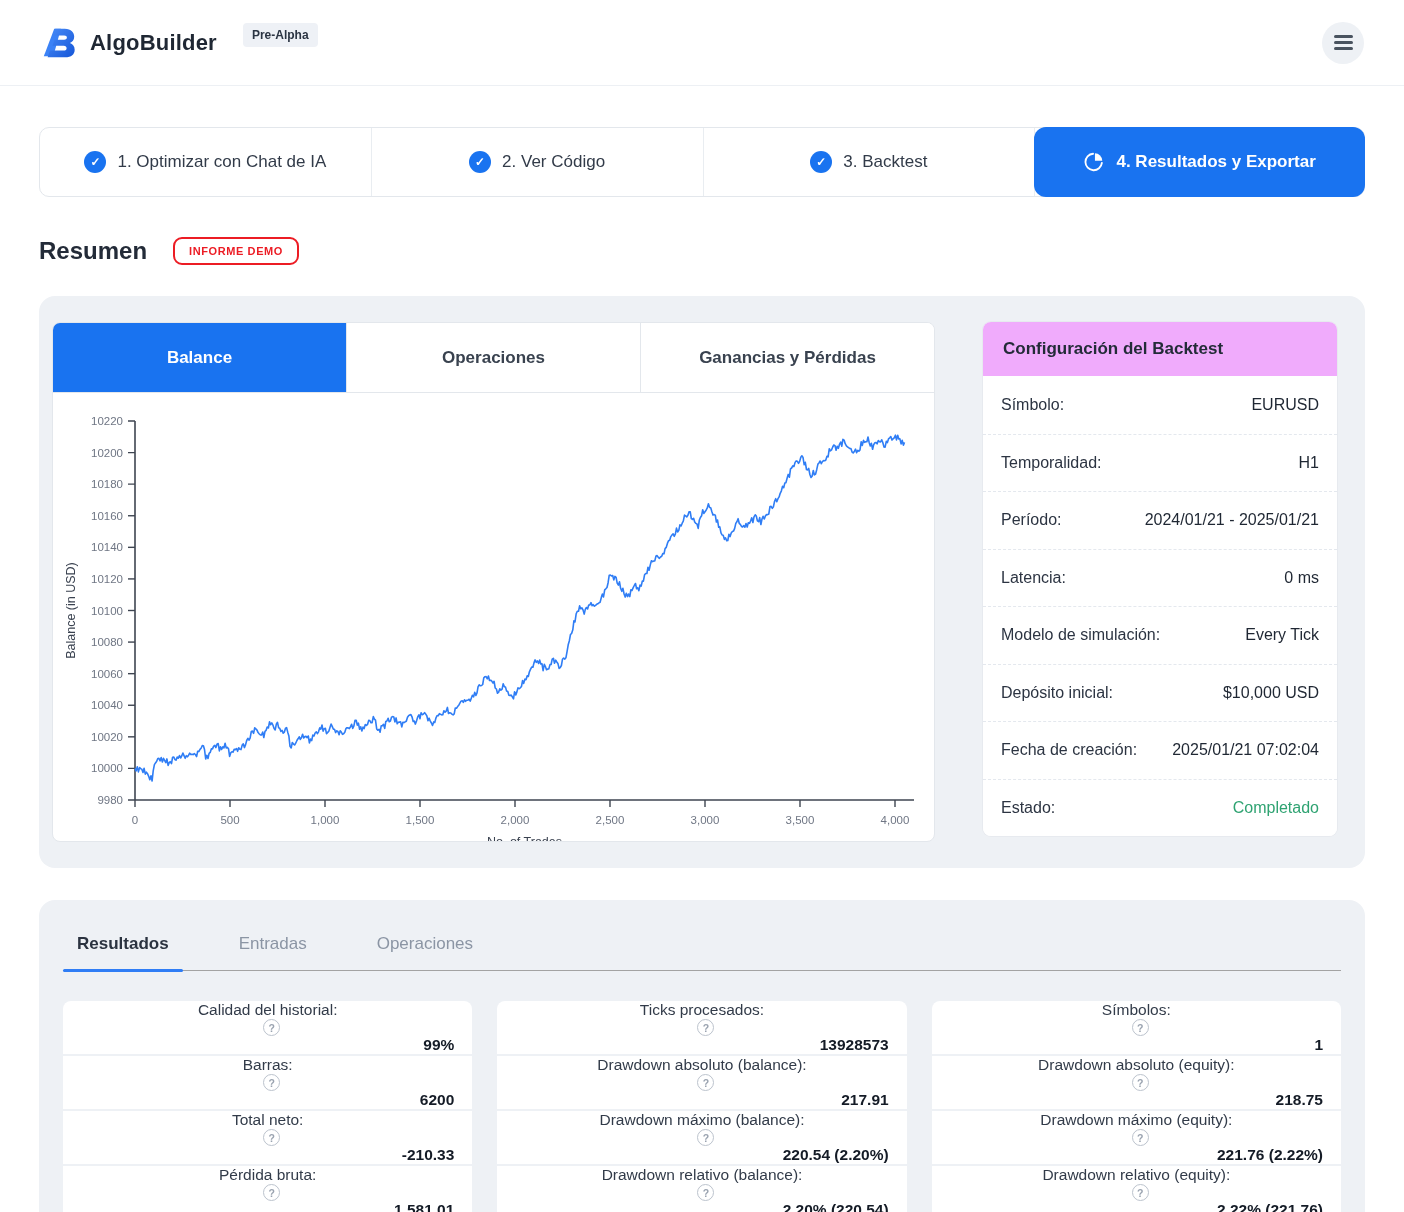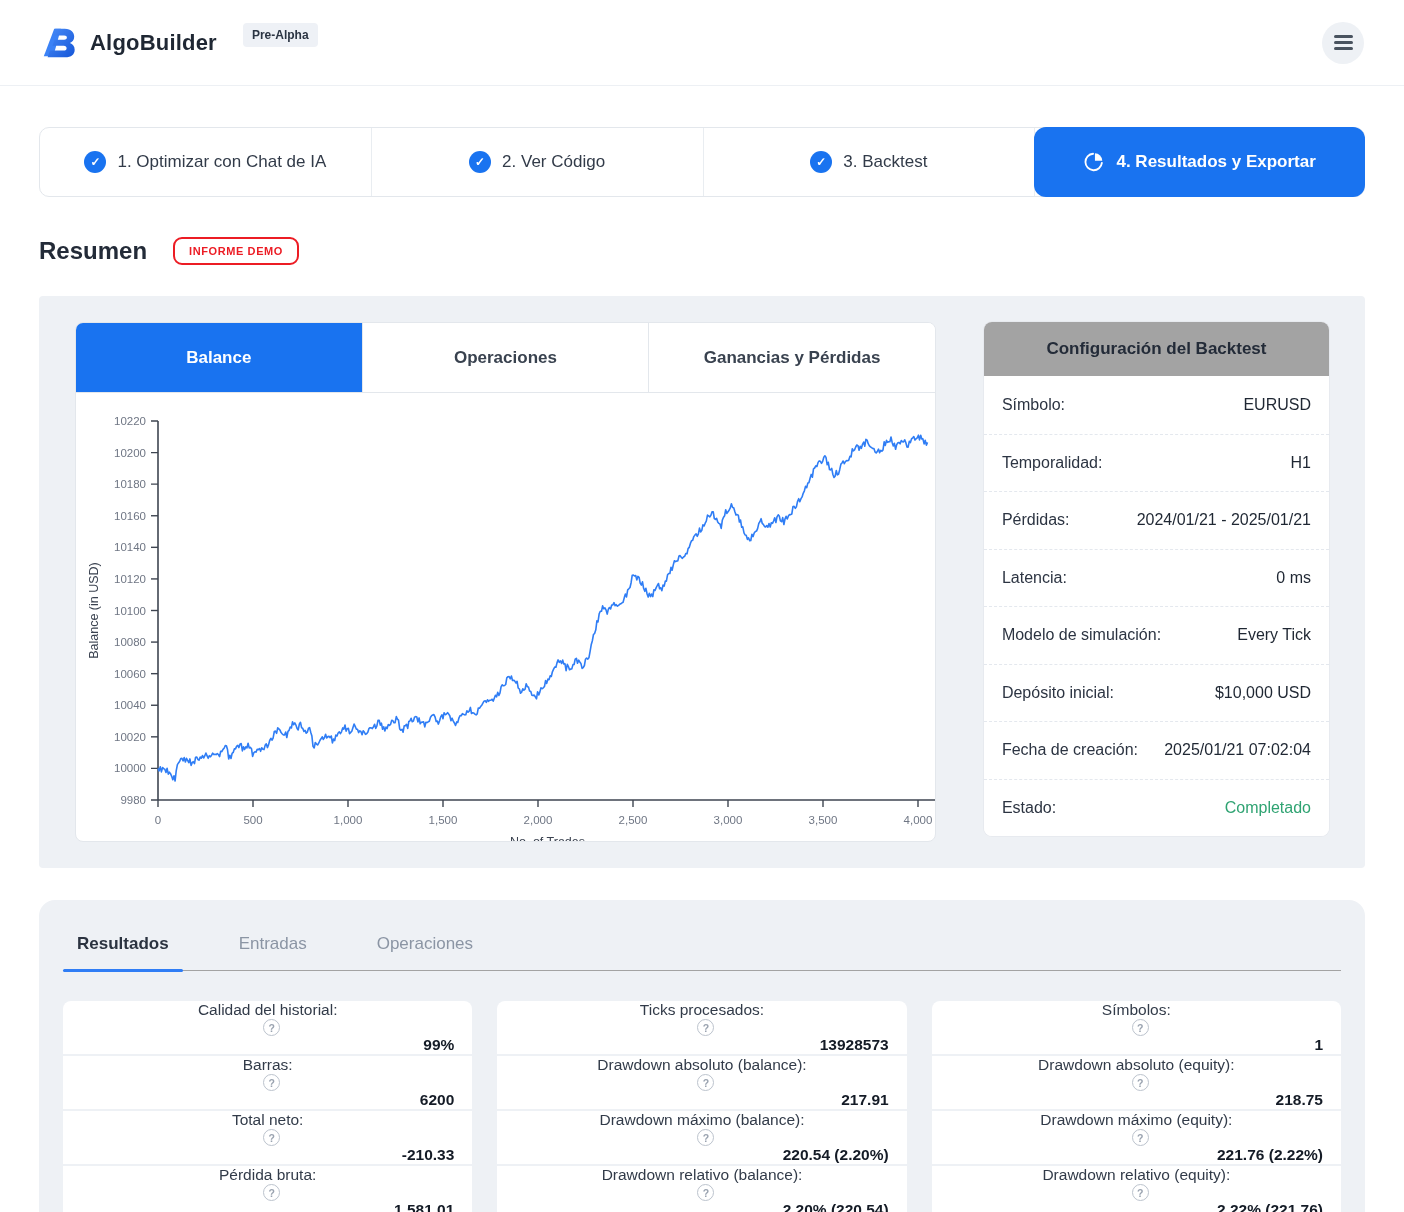--- a/index.html
+++ b/index.html
@@ -32,37 +32,37 @@
     font-weight:700; flex:0 0 auto; }
   .pie-icon { width:22px; height:22px; flex:0 0 auto; }
 
   
   .title-row { margin:40px 39px 0; display:flex; align-items:center; gap:26px; }
   .page-title { font-size:24px; font-weight:800; color:#232b38; }
   .demo-badge { border:2px solid #ec1c24; color:#ec1c24; border-radius:9px;
     padding:6px 14px; font-size:11px; font-weight:700; letter-spacing:.6px; }
 
   
-  .main-panel { margin:31px 39px 0; background:#eef1f5; border-radius:4px;
-    padding:26px 36px; display:flex; gap:48px; height:572px; }
+  .main-panel { margin:31px 39px 0; background:#eef1f5; border-radius:16px;
+    padding:26px 13px; display:flex; gap:48px; height:572px; }
   .chart-card { width:883px; background:#fff; border:1px solid #e3e7ec;
     border-radius:8px; overflow:hidden; }
   .chart-tabs { height:70px; display:flex; border-bottom:1px solid #e3e7ec; }
   .chart-tab { flex:1; display:flex; align-items:center; justify-content:center;
     font-size:17px; font-weight:600; color:#39424f; border-right:1px solid #e3e7ec;
     cursor:pointer; background:#fff; }
   .chart-tab:last-child { border-right:none; }
   .chart-tab.active { background:#1973f0; color:#fff; }
   .chart-wrap { padding:16px 12px 0 6px; }
 
   
   .config { width:354px; background:#fff; border-radius:8px; align-self:flex-start;
     box-shadow:0 0 0 1px #e7eaef; }
-  .config-header { background:#a3a3a3; border-radius:8px 8px 0 0; padding:17px 20px;
-    font-size:17px; font-weight:700; color:#232b38;text-align:center; }
+  .config-header { background:#f0abfc; border-radius:8px 8px 0 0; padding:17px 20px;
+    font-size:17px; font-weight:700; color:#232b38; }
   .config-row { display:flex; justify-content:space-between; align-items:center;
     padding:0 18px; height:57.5px; font-size:16px; border-top:1px dashed #e4e8ee;
     background:#fff; }
   .config-row:first-of-type { border-top:none; }
   .config-row:last-child { border-radius:0 0 8px 8px; }
   .config-label { color:#2c3442; }
   .config-value { color:#1f2733; }
   .config-value.status { color:#2fa372; }
 
   
@@ -208,21 +208,21 @@
     <div id="config-rows">
         <div class="config-row">
           <span class="config-label">Símbolo:</span>
           <span class="config-value">EURUSD</span>
         </div>
         <div class="config-row">
           <span class="config-label">Temporalidad:</span>
           <span class="config-value">H1</span>
         </div>
         <div class="config-row">
-          <span class="config-label">Pérdidas:</span>
+          <span class="config-label">Período:</span>
           <span class="config-value">2024/01/21 - 2025/01/21</span>
         </div>
         <div class="config-row">
           <span class="config-label">Latencia:</span>
           <span class="config-value">0 ms</span>
         </div>
         <div class="config-row">
           <span class="config-label">Modelo de simulación:</span>
           <span class="config-value">Every Tick</span>
         </div>

